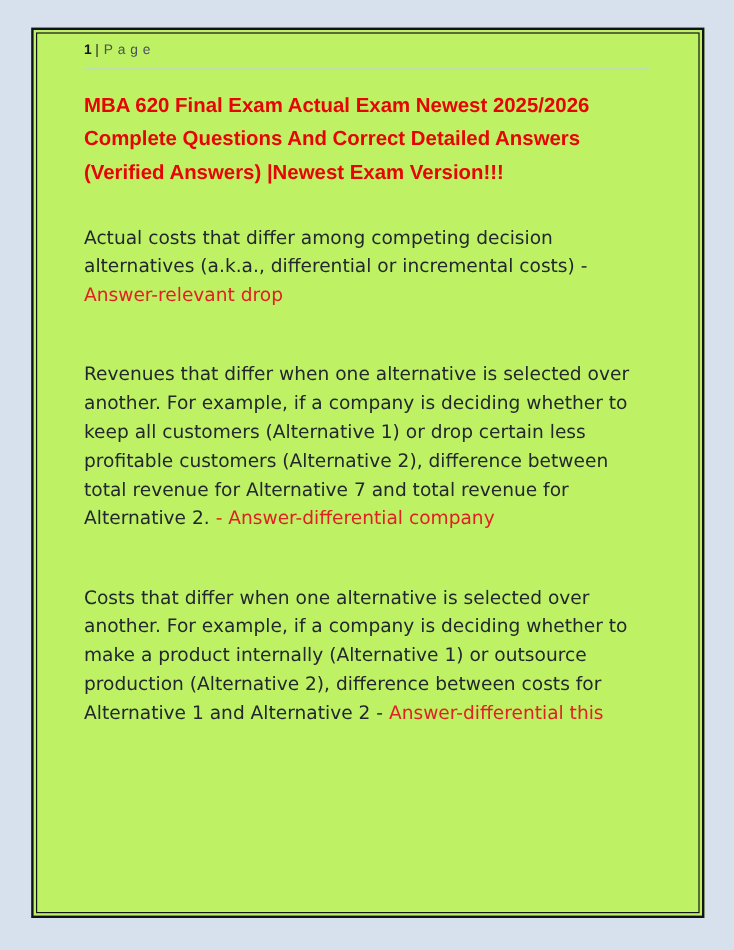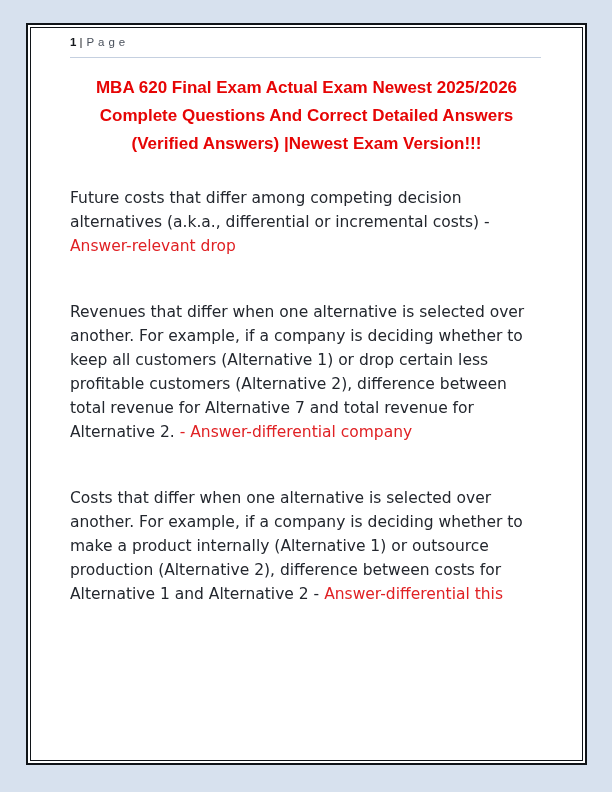--- a/index.html
+++ b/index.html
@@ -10,21 +10,21 @@
     background: #d7e1ee;
     overflow: hidden;
   }
   .page {
     position: absolute;
     left: 26px;
     top: 23px;
     width: 561px;
     height: 742px;
     box-sizing: border-box;
-    background: #ffffff;
+    background: #bef264;
     border: 2px solid #101418;
     padding: 2px;
   }
   .page-inner {
     height: 100%;
     box-sizing: border-box;
     border: 1px solid #101418;
     padding: 7px 41px 0 39px;
     overflow: hidden;
   }
@@ -44,21 +44,21 @@
     margin: 0 4px 0 3px;
     color: #15181c;
   }
   .page-header .pg {
     letter-spacing: 4px;
     color: #4a515c;
   }
   .doc-title {
     margin: 16px auto 0;
     width: 473px;
-    text-align: center;
+    text-align: left;
     font-family: "Liberation Sans", sans-serif;
     font-weight: bold;
     font-size: 17px;
     line-height: 28px;
     color: #e60505;
   }
   .para {
     margin: 42px 0 0 0;
     width: 471px;
     font-family: "DejaVu Sans", sans-serif;
@@ -78,21 +78,21 @@
 
 <div class="page">
   <div class="page-inner">
 
     <div class="page-header">
       <span class="num">1</span><span class="sep">|</span><span class="pg">Page</span>
     </div>
 
     <div class="doc-title">MBA 620 Final Exam Actual Exam Newest 2025/2026 Complete Questions And Correct Detailed Answers (Verified Answers) |Newest Exam Version!!!</div>
 
-    <p class="para first"><span>Future costs that differ among competing decision alternatives (a.k.a., differential or incremental costs) - </span><span class="answer">Answer-relevant drop</span></p>
+    <p class="para first"><span>Actual costs that differ among competing decision alternatives (a.k.a., differential or incremental costs) - </span><span class="answer">Answer-relevant drop</span></p>
 
     <p class="para"><span>Revenues that differ when one alternative is selected over another. For example, if a company is deciding whether to keep all customers (Alternative 1) or drop certain less profitable customers (Alternative 2), difference between total revenue for Alternative 7 and total revenue for Alternative 2. </span><span class="answer">- Answer-differential company</span></p>
 
     <p class="para"><span>Costs that differ when one alternative is selected over another. For example, if a company is deciding whether to make a product internally (Alternative 1) or outsource production (Alternative 2), difference between costs for Alternative 1 and Alternative 2 - </span><span class="answer">Answer-differential this</span></p>
 
 
   </div>
 </div>
 
 </body></html>

